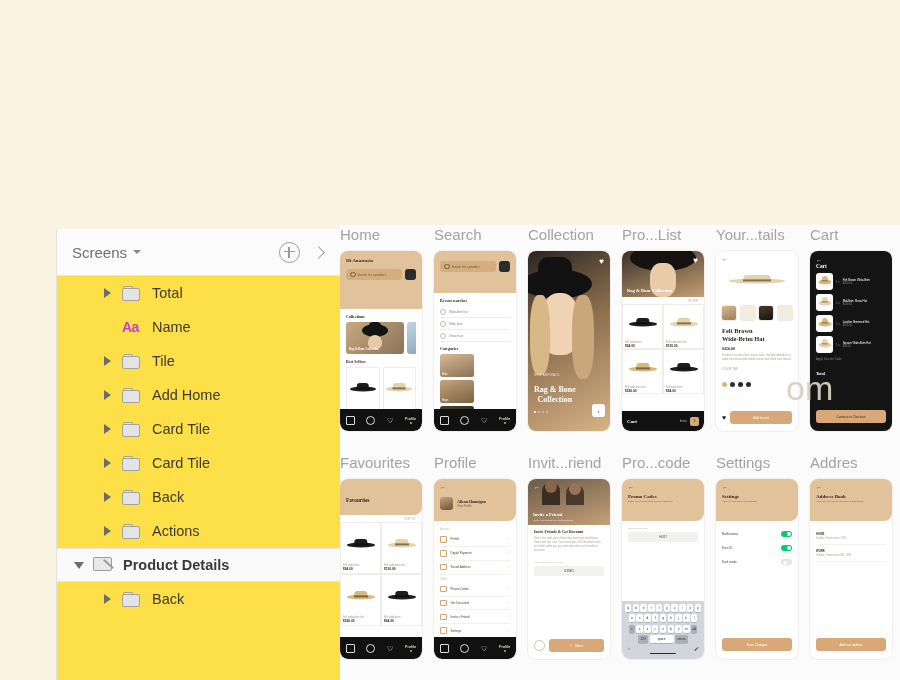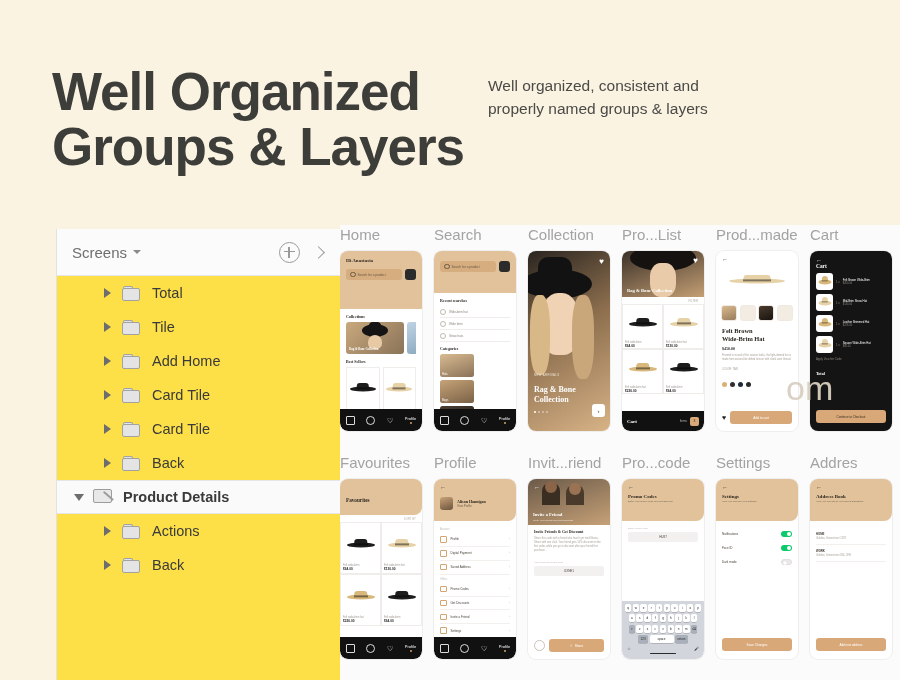--- a/index.html
+++ b/index.html
@@ -151,45 +151,44 @@
   .watermark{
     position:absolute;left:786px;top:369px;font-size:34px;color:#d8cfc0;
     font-weight:500;opacity:.95;pointer-events:none;
   }
 </style>
 </head>
 <body>
 
 <div class="page">
 
-  <div class="hero">
-    <div class="hero-title">Well Organized
-Groups &amp; Layers</div>
-    <div class="hero-sub">Well organized, consistent and
-properly named groups &amp; layers</div>
-  </div>
 
   <div class="panel">
     <div class="panel-head">
       <span class="panel-head-title">Screens</span>
       <span class="caret-sm"></span>
       <span class="head-spacer"></span>
       <span class="plus-circle"></span>
       <span class="chev-right"></span>
     </div>
     <div id="layer-list">
         <div class="layer-row child">
           <span class="tri-right"></span>
           <span class="ic-folder">
             <span class="ftab"></span>
             <span class="fbody"></span>
           </span>
           <span class="layer-name">Total</span>
         </div>
         <div class="layer-row child">
+          <span class="tri-spacer"></span>
+          <span class="ic-text">Aa</span>
+          <span class="layer-name">Name</span>
+        </div>
+        <div class="layer-row child">
           <span class="tri-right"></span>
           <span class="ic-folder">
             <span class="ftab"></span>
             <span class="fbody"></span>
           </span>
           <span class="layer-name">Tile</span>
         </div>
         <div class="layer-row child">
           <span class="tri-right"></span>
           <span class="ic-folder">
@@ -214,37 +213,37 @@
           </span>
           <span class="layer-name">Card Tile</span>
         </div>
         <div class="layer-row child">
           <span class="tri-right"></span>
           <span class="ic-folder">
             <span class="ftab"></span>
             <span class="fbody"></span>
           </span>
           <span class="layer-name">Back</span>
+        </div>
+        <div class="layer-row child">
+          <span class="tri-right"></span>
+          <span class="ic-folder">
+            <span class="ftab"></span>
+            <span class="fbody"></span>
+          </span>
+          <span class="layer-name">Actions</span>
         </div>
         <div class="layer-row section">
           <span class="tri-down"></span>
           <span class="ic-screen">
             <span class="scr"></span>
             <span class="stand"></span>
             <span class="pen"></span>
           </span>
           <span class="layer-name bold">Product Details</span>
-        </div>
-        <div class="layer-row child">
-          <span class="tri-right"></span>
-          <span class="ic-folder">
-            <span class="ftab"></span>
-            <span class="fbody"></span>
-          </span>
-          <span class="layer-name">Actions</span>
         </div>
         <div class="layer-row child">
           <span class="tri-right"></span>
           <span class="ic-folder">
             <span class="ftab"></span>
             <span class="fbody"></span>
           </span>
           <span class="layer-name">Back</span>
         </div>
       </div>
@@ -376,21 +375,21 @@
           <div class="phone">
             <div style="position:absolute;inset:0;background:linear-gradient(150deg,#2a2520 0%,#8d6f4e 45%,#d8b387 100%);overflow:hidden;">
               <div style="position:absolute;left:-6px;top:18px;width:70px;height:30px;background:#121212;border-radius:50%;"></div>
               <div style="position:absolute;left:10px;top:6px;width:34px;height:20px;background:#121212;border-radius:10px 10px 0 0;"></div>
               <div style="position:absolute;left:12px;top:42px;width:40px;height:62px;background:#f0d2b4;border-radius:45% 45% 40% 40%;"></div>
               <div style="position:absolute;left:2px;top:44px;width:20px;height:80px;background:#d9b887;border-radius:40%;"></div>
               <div style="position:absolute;left:44px;top:44px;width:22px;height:84px;background:#caa77a;border-radius:40%;"></div>
             </div>
             <div style="position:absolute;right:6px;top:6px;font-size:8px;color:#fff;">♥</div>
             <div style="position:absolute;left:6px;bottom:54px;font-size:2.8px;color:#f0e4d6;letter-spacing:.4px;">NEW ARRIVALS</div>
-            <div style="position:absolute;left:6px;bottom:26px;font-size:8px;line-height:10px;color:#fff;white-space:pre-line;" class="ser-title">Rag &amp; Bone
+            <div style="position:absolute;left:6px;bottom:26px;font-size:8px;line-height:10px;color:#fff;white-space:pre-line;text-align:center;" class="ser-title">Rag &amp; Bone
 Collection</div>
             <div style="position:absolute;left:6px;bottom:18px;display:flex;gap:2px;">
               <div style="width:2px;height:2px;border-radius:50%;background:#fff;"></div>
               <div style="width:2px;height:2px;border-radius:50%;background:rgba(255,255,255,.45);"></div>
               <div style="width:2px;height:2px;border-radius:50%;background:rgba(255,255,255,.45);"></div>
               <div style="width:2px;height:2px;border-radius:50%;background:rgba(255,255,255,.45);"></div>
             </div>
             <div style="position:absolute;right:5px;bottom:14px;width:13px;height:13px;background:#fff;border-radius:3px;display:flex;align-items:center;justify-content:center;font-size:6px;color:#333;">›</div>
           </div>
         </div>
@@ -444,21 +443,21 @@
               </div>
             </div>
             <div style="position:absolute;left:0;bottom:0;width:100%;height:20px;background:#111;display:flex;align-items:center;padding:0 5px;box-sizing:border-box;border-radius:0 0 8px 8px;">
               <div style="font-size:5px;color:#fff;flex:1;" class="ser-title">Cart</div>
               <div style="font-size:3px;color:#bdb4aa;margin-right:3px;">Items</div>
               <div style="width:9px;height:9px;background:#d9a878;border-radius:2px;display:flex;align-items:center;justify-content:center;font-size:3.4px;color:#2b2b2b;">3</div>
             </div>
           </div>
         </div>
         <div class="screen-cell">
-          <div class="screen-label">Prod...made</div>
+          <div class="screen-label">Your...tails</div>
           <div class="phone">
             <div style="position:absolute;left:6px;top:5px;font-size:6px;color:#3a3229;">←</div>
             <div style="position:relative;width:56px;height:32px;margin:14px auto 0;">
               <div style="position:absolute;left:50%;top:50%;transform:translate(-50%,-50%);width:100%;height:5px;background:#e7d2a8;border-radius:50%;"></div>
               <div style="position:absolute;left:50%;top:50%;transform:translate(-50%,-100%);width:48%;height:6px;background:#e7d2a8;border-radius:3px 3px 0 0;"></div>
               <div style="position:absolute;left:50%;top:50%;transform:translate(-50%,-102%);width:50%;height:1.6px;background:rgba(0,0,0,.45);"></div>
             </div>
             <div style="display:flex;gap:2.5px;justify-content:center;margin-top:8px;">
               <div style="width:14px;height:14px;border-radius:3px;background:linear-gradient(160deg,#d8b98f,#9a7d5c);border:0.5px solid #efe9e2;"></div>
               <div style="width:14px;height:14px;border-radius:3px;background:#f3ece3;border:0.5px solid #efe9e2;"></div>

